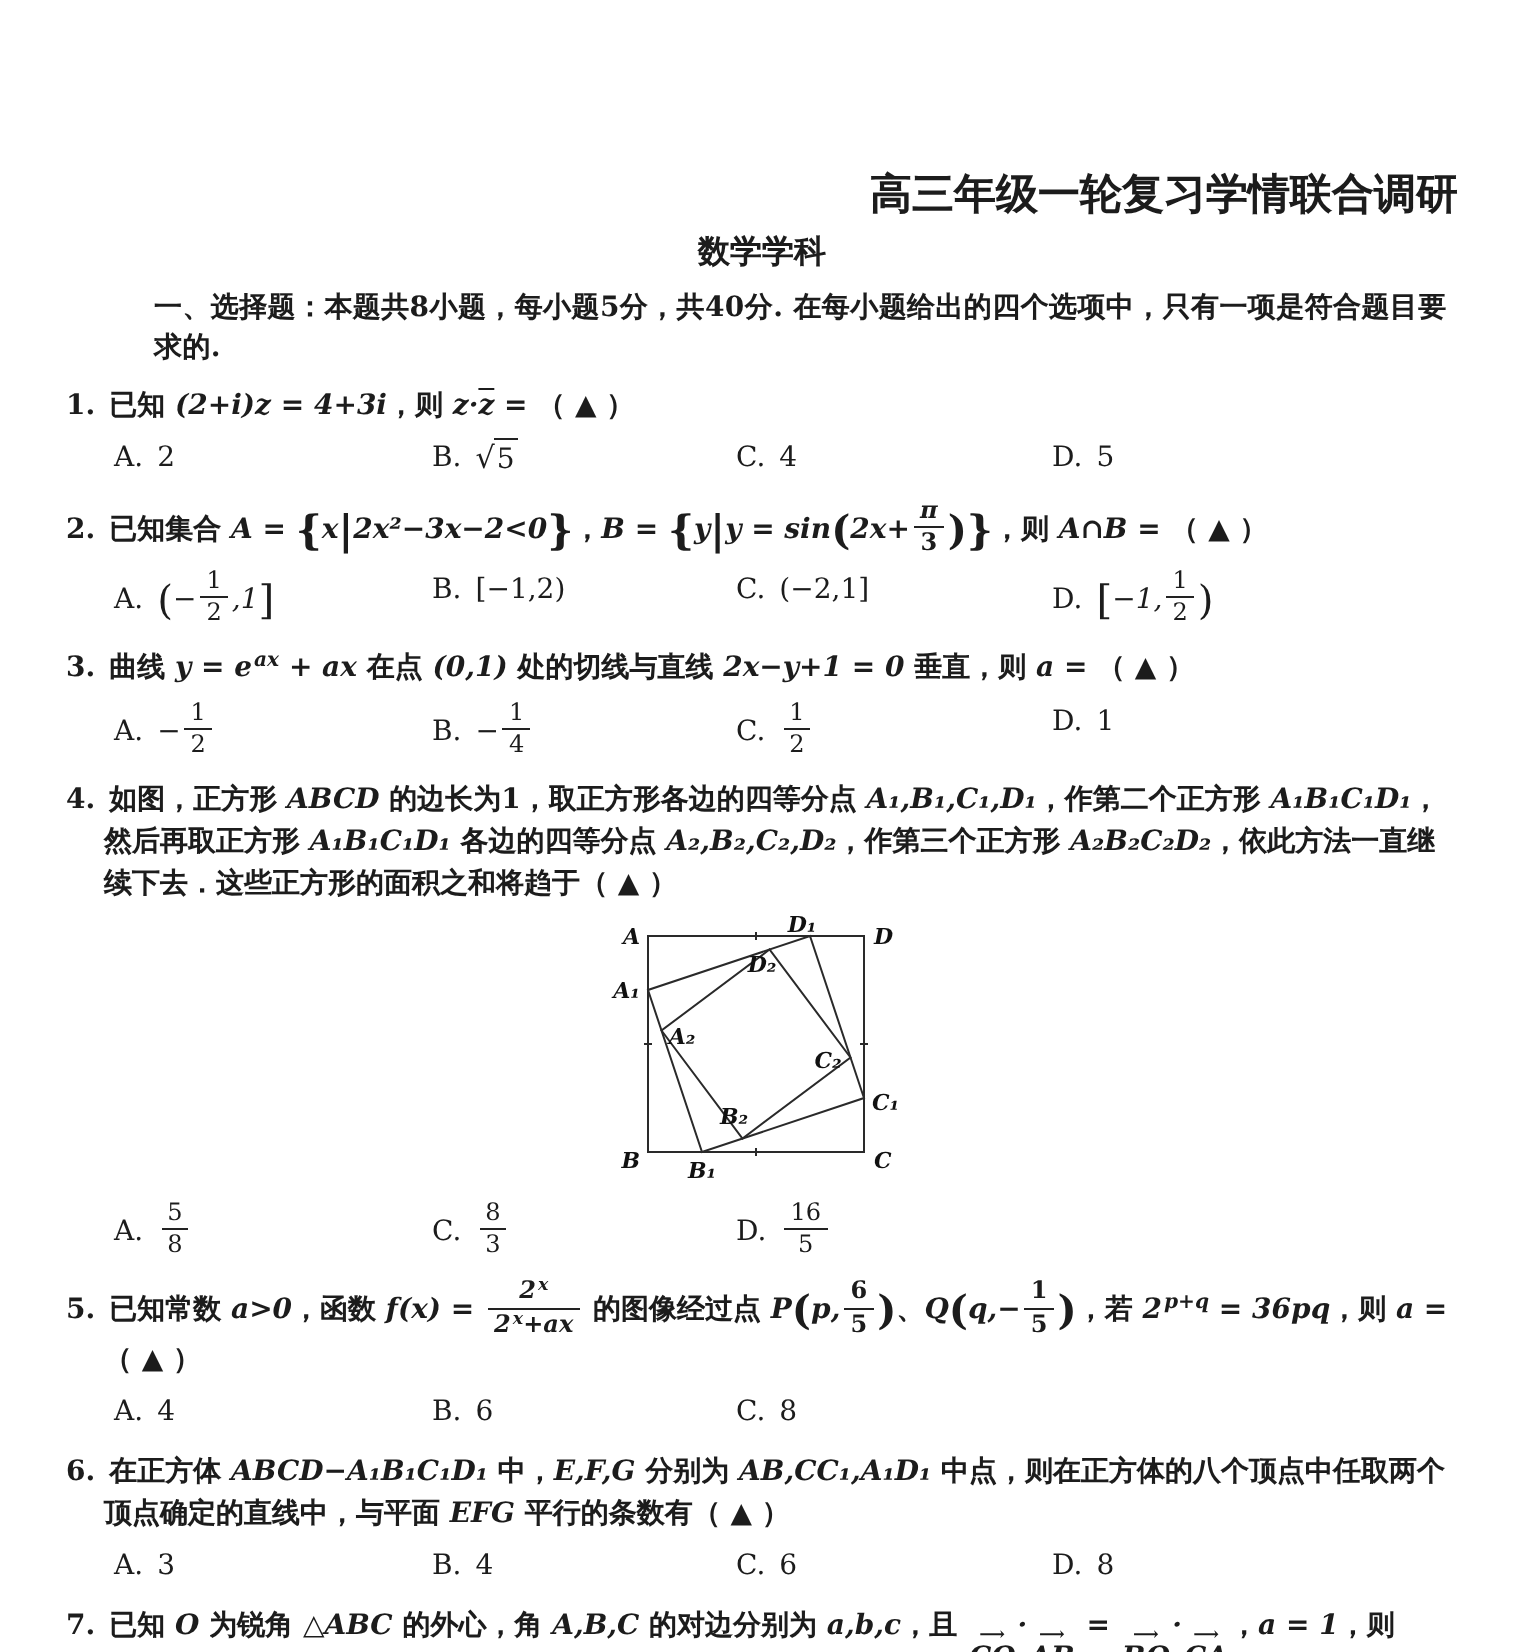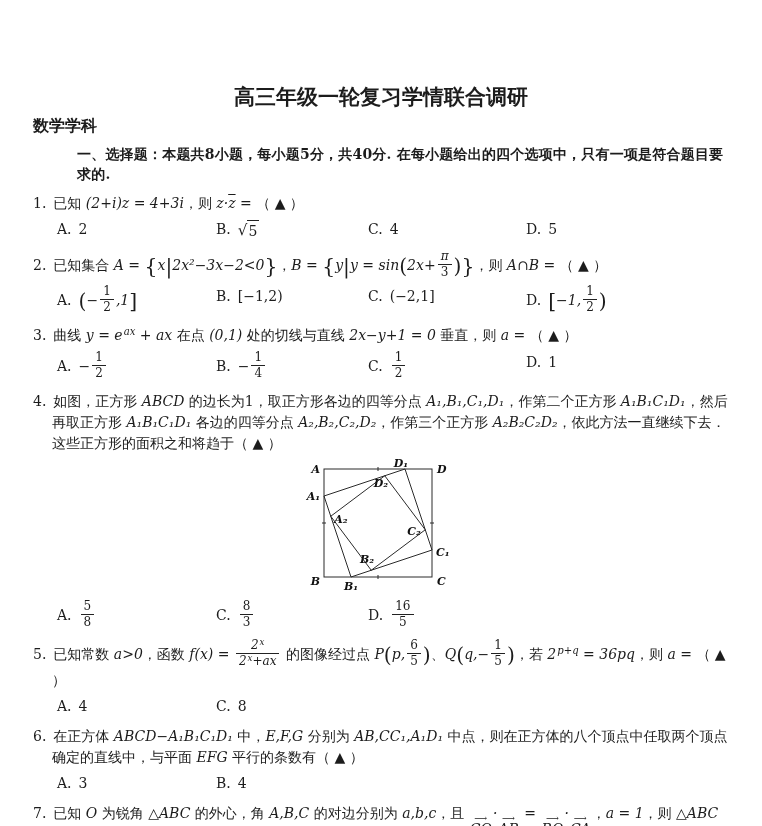--- a/index.html
+++ b/index.html
@@ -1,22 +1,22 @@
 <!DOCTYPE html>
 <html><head>
 <meta charset="utf-8">
 <style>
   html,body{margin:0;padding:0;width:762px;height:826px;overflow:hidden;background:#ffffff;}
   body{color:#1c1c1c;font-family:"DejaVu Serif","Liberation Serif",serif;font-size:14px;}
   .page{padding:84px 33px 0 33px;}
-  .title{font-size:21px;font-weight:bold;text-align:center;margin:0;line-height:26px;}
-  .subtitle{font-size:16px;font-weight:bold;text-align:left;margin:6px 0 0 0;line-height:20px;}
+  .title{font-size:21px;font-weight:bold;text-align:right;margin:0;line-height:26px;}
+  .subtitle{font-size:16px;font-weight:bold;text-align:center;margin:6px 0 0 0;line-height:20px;}
   .section{margin-top:8px;font-weight:bold;font-size:14px;line-height:20px;letter-spacing:0.2px;margin-left:44px;}
   .q{margin-top:9px;}
-  .stem{line-height:21px;padding-left:19px;text-indent:-19px;}
+  .stem{line-height:21px;padding-left:19px;text-indent:-19px;font-weight:bold;}
   .stem > *{text-indent:0;}
   .qnum{margin-right:7px;}
   .opts{display:grid;grid-template-columns:159px 152px 158px 1fr;padding-left:24px;margin-top:5px;line-height:21px;}
   .opt{white-space:nowrap;}
   .olabel{margin-right:7px;}
   
   .mi{font-style:italic;}
   .t{font-style:normal;}
   .sup{font-size:72%;font-style:italic;position:relative;top:-0.45em;margin-left:1px;}
   .frac{display:inline-flex;flex-direction:column;text-align:center;vertical-align:middle;
@@ -145,29 +145,32 @@
             <span class="den"><span class="mi">2</span><span class="sup">x</span><span class="mi">+ax</span></span>
           </span><span class="t"> 的图像经过点 </span><span class="mi">P</span><span class="big">(</span><span class="mi">p,</span><span class="frac">
             <span class="num"><span class="t">6</span></span>
             <span class="den"><span class="t">5</span></span>
           </span><span class="big">)</span><span class="t">、</span><span class="mi">Q</span><span class="big">(</span><span class="mi">q,−</span><span class="frac">
             <span class="num"><span class="t">1</span></span>
             <span class="den"><span class="t">5</span></span>
           </span><span class="big">)</span><span class="t">，若 </span><span class="mi">2</span><span class="sup">p+q</span><span class="mi"> = 36pq</span><span class="t">，则 </span><span class="mi">a = </span><span class="t">（ ▲ ）</span></span></div>
     <div class="opts">
       <span class="opt"><span class="olabel">A.</span><span><span class="t">4</span></span></span>
+      <span class="opt"><span class="olabel">B.</span><span><span class="t">6</span></span></span>
       <span class="opt"><span class="olabel">C.</span><span><span class="t">8</span></span></span>
     </div>
   </div>
 
   <div class="q">
     <div class="stem"><span class="qnum">6.</span><span><span class="t">在正方体 </span><span class="mi">ABCD−A₁B₁C₁D₁</span><span class="t"> 中，</span><span class="mi">E,F,G</span><span class="t"> 分别为 </span><span class="mi">AB,CC₁,A₁D₁</span><span class="t"> 中点，则在正方体的八个顶点中任取两个顶点确定的直线中，与平面 </span><span class="mi">EFG</span><span class="t"> 平行的条数有（ ▲ ）</span></span></div>
     <div class="opts">
       <span class="opt"><span class="olabel">A.</span><span><span class="t">3</span></span></span>
       <span class="opt"><span class="olabel">B.</span><span><span class="t">4</span></span></span>
+      <span class="opt"><span class="olabel">C.</span><span><span class="t">6</span></span></span>
+      <span class="opt"><span class="olabel">D.</span><span><span class="t">8</span></span></span>
     </div>
   </div>
 
   <div class="q">
     <div class="stem"><span class="qnum">7.</span><span><span class="t">已知 </span><span class="mi">O</span><span class="t"> 为锐角 </span><span class="mi">△ABC</span><span class="t"> 的外心，角 </span><span class="mi">A,B,C</span><span class="t"> 的对边分别为 </span><span class="mi">a,b,c</span><span class="t">，且 </span><span class="vec">
             <span class="vec-a">⟶</span>
             <span class="vec-b">CO</span>
           </span><span class="mi">·</span><span class="vec">
             <span class="vec-a">⟶</span>
             <span class="vec-b">AB</span>

